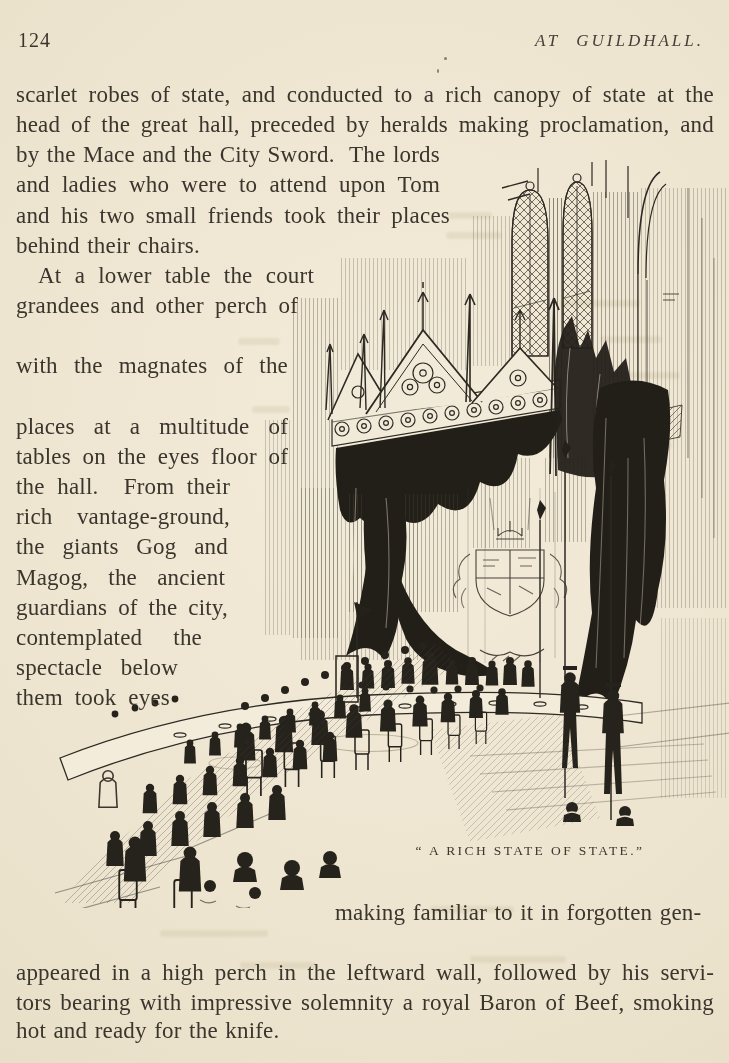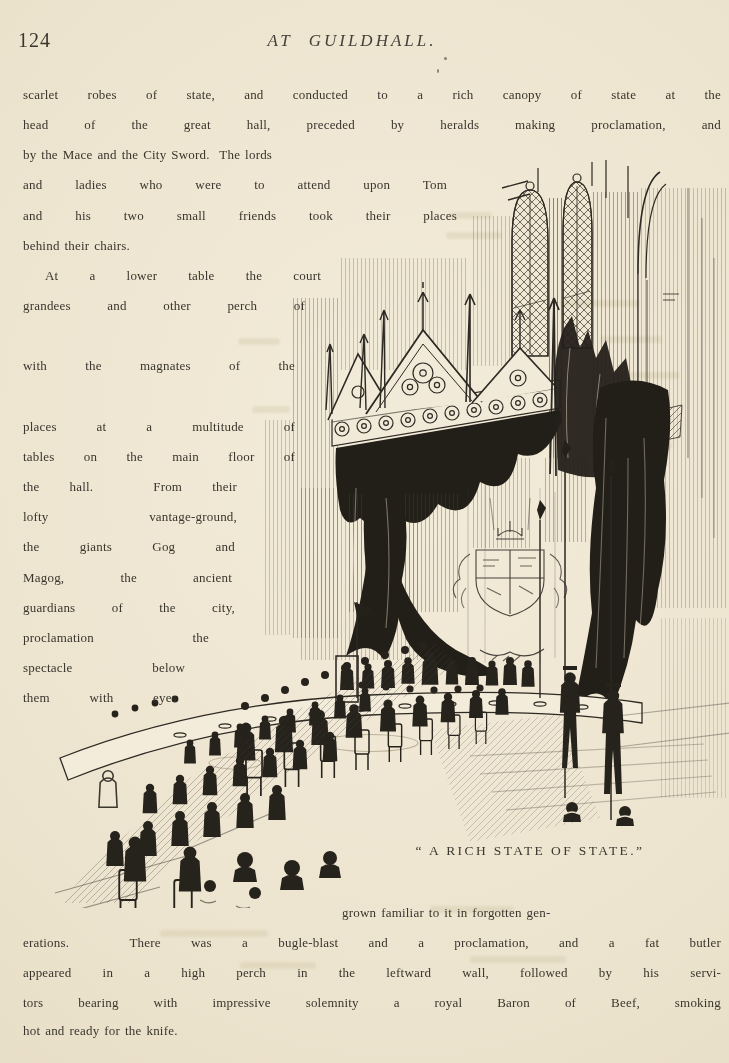--- a/index.html
+++ b/index.html
@@ -1,22 +1,22 @@
 <!DOCTYPE html>
 <html><head>
 <meta charset="utf-8">
 <style>
   html,body{margin:0;padding:0;background:#d8d0ba;}
   .page{position:relative;width:729px;height:1063px;overflow:hidden;
         background:radial-gradient(115% 90% at 55% 42%, #f3ecda 0%, #ede4cf 55%, #e5dbc2 100%);
         font-family:"Liberation Serif", serif;color:#3a352d;}
-  .tl{position:absolute;font-size:13px;line-height:26px;letter-spacing:.2px;word-spacing:1.5px;white-space:nowrap;margin-left:7px;}
+  .tl{position:absolute;font-size:23px;line-height:26px;letter-spacing:.2px;word-spacing:1.5px;white-space:nowrap;}
   .j{white-space:normal;text-align:justify;text-align-last:justify;overflow:hidden;max-height:27px;}
   .pageno{position:absolute;top:29px;left:18px;font-size:20px;letter-spacing:1px;}
-  .runhead{position:absolute;top:31px;left:0;width:704px;text-align:center;font-style:italic;
+  .runhead{position:absolute;top:31px;left:0;width:704px;text-align:right;font-style:italic;
            font-size:17px;letter-spacing:3px;word-spacing:9px;color:#45403a;}
   .caption{position:absolute;top:843px;left:380px;width:300px;text-align:center;
            font-size:13.5px;letter-spacing:2.4px;color:#3d382f;}
   .g{position:absolute;height:7px;border-radius:3px;background:#c6b996;opacity:.26;filter:blur(1px);}
   .speck{position:absolute;width:3px;height:3px;border-radius:50%;background:#5a5348;opacity:.7;}
   svg.engraving{position:absolute;left:40px;top:158px;}
 </style>
 </head>
 <body>
 
@@ -338,31 +338,30 @@
   <div class="tl j" style="top:82px;left:16px;width:698px">scarlet robes of state, and conducted to a rich canopy of state at the</div>
   <div class="tl j" style="top:112px;left:16px;width:698px">head of the great hall, preceded by heralds making proclamation, and</div>
   <div class="tl" style="top:142px;left:16px">by the Mace and the City Sword.&nbsp; The lords</div>
   <div class="tl j" style="top:203px;left:16px;width:434px">and his two small friends took their places</div>
   <div class="tl j" style="top:172px;left:16px;width:424px">and ladies who were to attend upon Tom</div>
   <div class="tl" style="top:233px;left:16px">behind their chairs.</div>
   <div class="tl j" style="top:263px;left:38px;width:276px">At a lower table the court</div>
   <div class="tl j" style="top:293px;left:16px;width:282px">grandees and other perch of</div>
   <div class="tl j" style="top:353px;left:16px;width:272px">with the magnates of the</div>
   <div class="tl j" style="top:414px;left:16px;width:272px">places at a multitude of</div>
-  <div class="tl j" style="top:444px;left:16px;width:272px">tables on the main floor of</div>
+  <div class="tl j" style="top:444px;left:16px;width:272px">tables on the eyes floor of</div>
   <div class="tl j" style="top:474px;left:16px;width:214px">the hall.&nbsp; From their</div>
-  <div class="tl j" style="top:504px;left:16px;width:214px">lofty vantage-ground,</div>
+  <div class="tl j" style="top:504px;left:16px;width:214px">rich vantage-ground,</div>
   <div class="tl j" style="top:534px;left:16px;width:212px">the giants Gog and</div>
   <div class="tl j" style="top:565px;left:16px;width:209px">Magog, the ancient</div>
   <div class="tl j" style="top:595px;left:16px;width:212px">guardians of the city,</div>
-  <div class="tl j" style="top:625px;left:16px;width:186px">proclamation the</div>
+  <div class="tl j" style="top:625px;left:16px;width:186px">contemplated the</div>
   <div class="tl j" style="top:655px;left:16px;width:162px">spectacle below</div>
-  <div class="tl j" style="top:685px;left:16px;width:154px">them with eyes</div>
+  <div class="tl j" style="top:685px;left:16px;width:154px">them took eyes</div>
 
   <div class="caption">“ A RICH STATE OF STATE.”</div>
 
-  <div class="tl" style="top:900px;left:335px">grown familiar to it in forgotten gen-</div>
-  <div class="tl j" style="top:930px;left:16px;width:698px">erations.&nbsp; There was a bugle-blast and a proclamation, and a fat butler</div>
+  <div class="tl" style="top:900px;left:335px">making familiar to it in forgotten gen-</div>
   <div class="tl j" style="top:960px;left:16px;width:698px">appeared in a high perch in the leftward wall, followed by his servi-</div>
   <div class="tl j" style="top:990px;left:16px;width:698px">tors bearing with impressive solemnity a royal Baron of Beef, smoking</div>
   <div class="tl" style="top:1018px;left:16px">hot and ready for the knife.</div>
 
 </div>
 
 </body></html>

